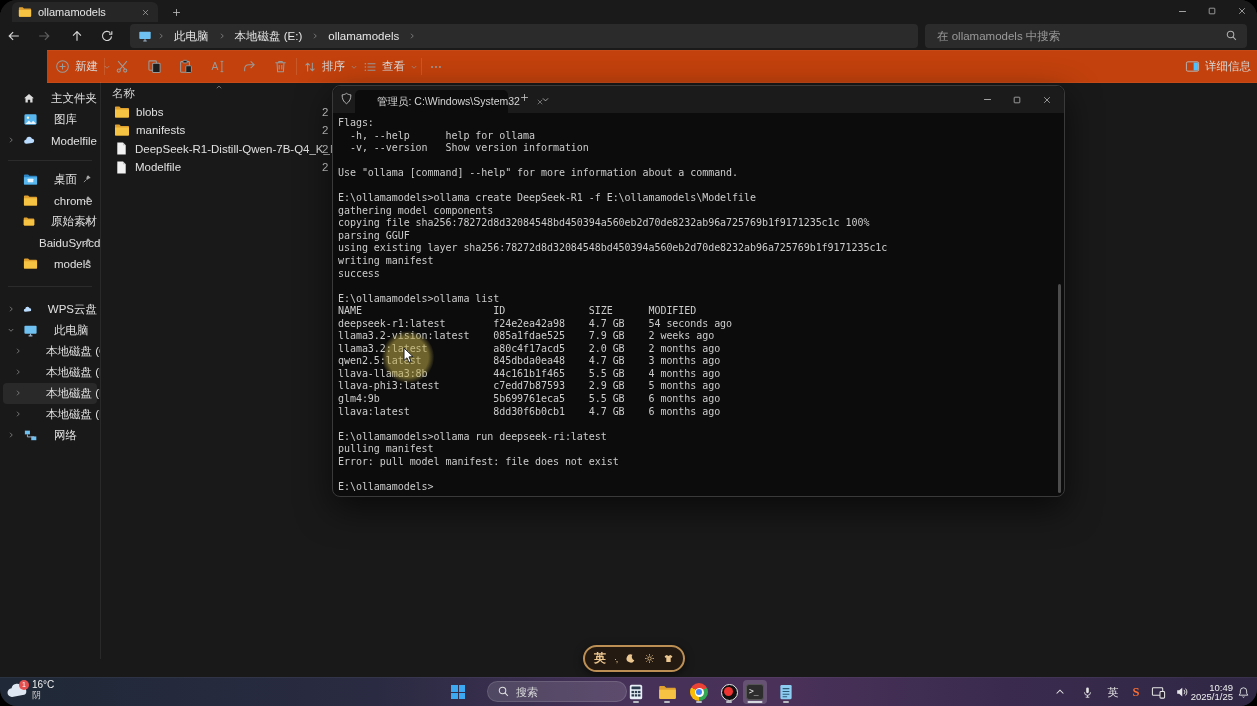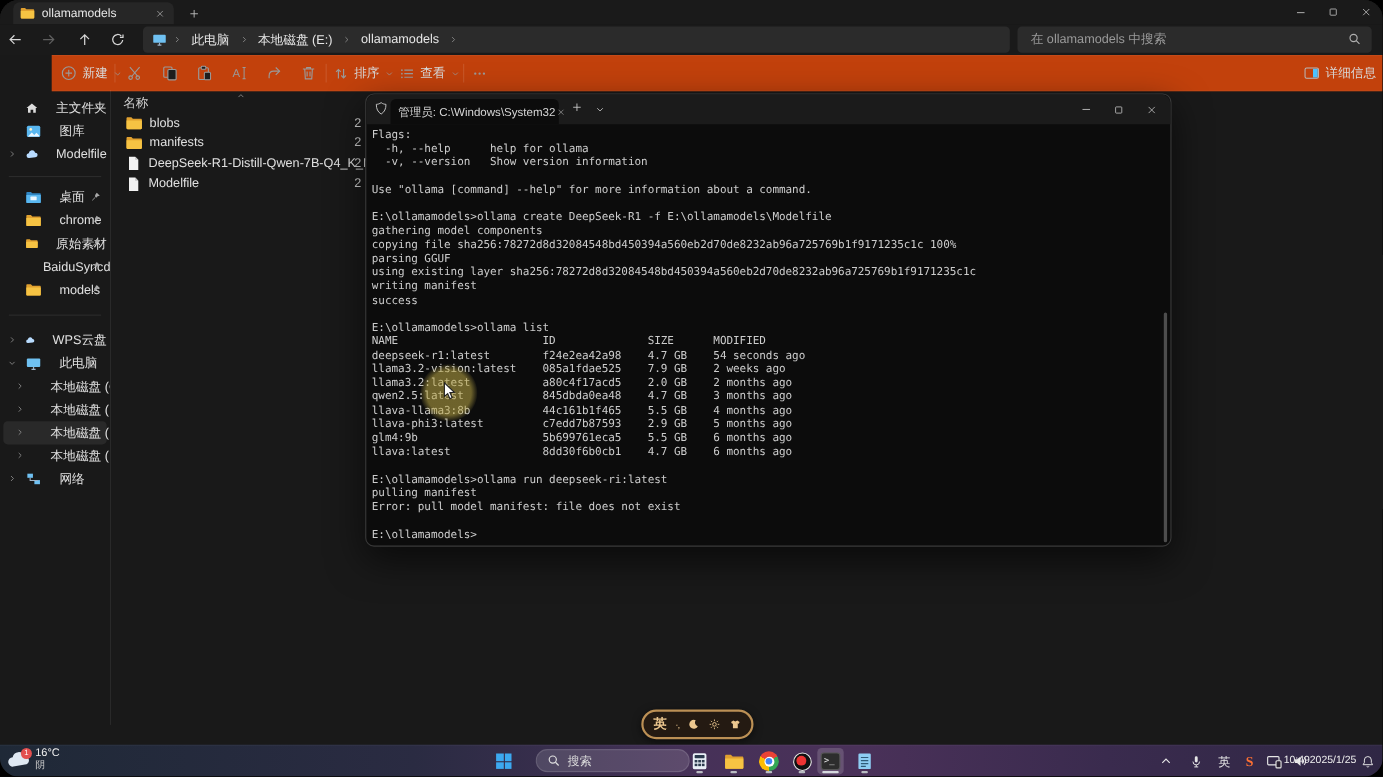--- a/index.html
+++ b/index.html
@@ -55,21 +55,21 @@
   .statusbar{position:absolute;left:0;right:0;bottom:0;height:17px;background:#191919;border-top:1px solid rgba(255,255,255,.06);
     display:flex;align-items:center;padding-left:14px;font-size:11px;color:#cfcfcf;}
   .statusbar .sd{width:1px;height:10px;background:rgba(255,255,255,.25);margin-left:10px;}
   .statusbar .viewicons{position:absolute;right:8px;top:2px;display:flex;gap:6px;color:#9a9a9a;}
   
   .terminal{position:absolute;left:332px;top:85px;width:733px;height:412px;background:#0c0c0c;
     border:1px solid #3a3a3a;border-radius:8px;box-shadow:0 12px 34px rgba(0,0,0,.6);box-sizing:border-box;z-index:5;}
   .ttitle{position:relative;height:27px;background:#1b1b1b;border-radius:8px 8px 0 0;}
   .tshield{position:absolute;left:7px;top:6px;color:#c2c2c2;}
   .ttab{position:absolute;left:22px;top:4px;width:153px;height:23px;background:#0c0c0c;border-radius:5px 5px 0 0;
-    display:flex;align-items:center;gap:1px;padding:0 6px;box-sizing:border-box;font-size:10.5px;color:#d6d6d6;white-space:nowrap;}
+    display:flex;align-items:center;gap:16px;padding:0 6px;box-sizing:border-box;font-size:10.5px;color:#d6d6d6;white-space:nowrap;}
   .ttab .tx{margin-left:auto;color:#b5b5b5;}
   .tplus{position:absolute;left:186px;top:6px;color:#c5c5c5;}
   .tdd{position:absolute;left:208px;top:9px;color:#c5c5c5;}
   .tctl{position:absolute;right:2px;top:0;height:27px;display:flex;}
   .tcb{width:30px;height:27px;display:flex;align-items:center;justify-content:center;color:#cfcfcf;}
   .tbodypre{margin:0;padding:4px 0 0 5px;font-family:"DejaVu Sans Mono","Liberation Mono",monospace;
     font-size:10px;line-height:12.55px;letter-spacing:-0.05px;color:#cccccc;white-space:pre;}
   .tscroll{position:absolute;right:3px;top:198px;width:3px;height:209px;background:#4d4d4d;border-radius:2px;}
   
   .sogou{position:absolute;left:583px;top:645px;width:102px;height:27px;background:#241a12;
@@ -106,21 +106,21 @@
   .chrome-ball::before{content:"";position:absolute;left:4.5px;top:4.5px;width:9px;height:9px;border-radius:50%;background:#fff;}
   .chrome-ball::after{content:"";position:absolute;left:6px;top:6px;width:6px;height:6px;border-radius:50%;background:#4285f4;}
   .reddot{width:17px;height:17px;border-radius:50%;background:#111;border:1.5px solid #e8e8e8;box-sizing:border-box;position:relative;}
   .reddot::after{content:"";position:absolute;left:2.5px;top:2.5px;width:9px;height:9px;border-radius:50%;background:#e33;}
   .termapp{width:18px;height:16px;border-radius:3px;background:#2d2d2d;border:1px solid #555;box-sizing:border-box;
     color:#e8e8e8;font-family:"DejaVu Sans Mono",monospace;font-size:8px;line-height:13px;text-align:left;padding-left:2px;}
   .tray{position:absolute;top:0;height:28px;display:flex;align-items:center;color:#e6e6e6;}
   .trbtn{display:flex;align-items:center;justify-content:center;height:28px;}
   .trlang{font-size:11px;}
   .sgs{font-weight:bold;font-size:12.5px;color:#ff7032;font-family:"Liberation Serif",serif;}
-  .clock{display:flex;align-items:flex-end;line-height:9.5px;font-size:9.5px;color:#f0f0f0;}
+  .clock{display:flex;flex-direction:column;align-items:flex-end;line-height:9.5px;font-size:9.5px;color:#f0f0f0;}
   
   .cursor-hl{position:absolute;left:382px;top:331px;width:52px;height:52px;border-radius:50%;z-index:9;
     background:radial-gradient(circle,rgba(190,170,70,.55) 55%,rgba(190,170,70,0) 72%);pointer-events:none;}
   .cursor{position:absolute;left:403px;top:347px;z-index:10;pointer-events:none;}
 </style>
 </head>
 <body>
 
 <svg width="0" height="0" style="position:absolute">
 <defs>

